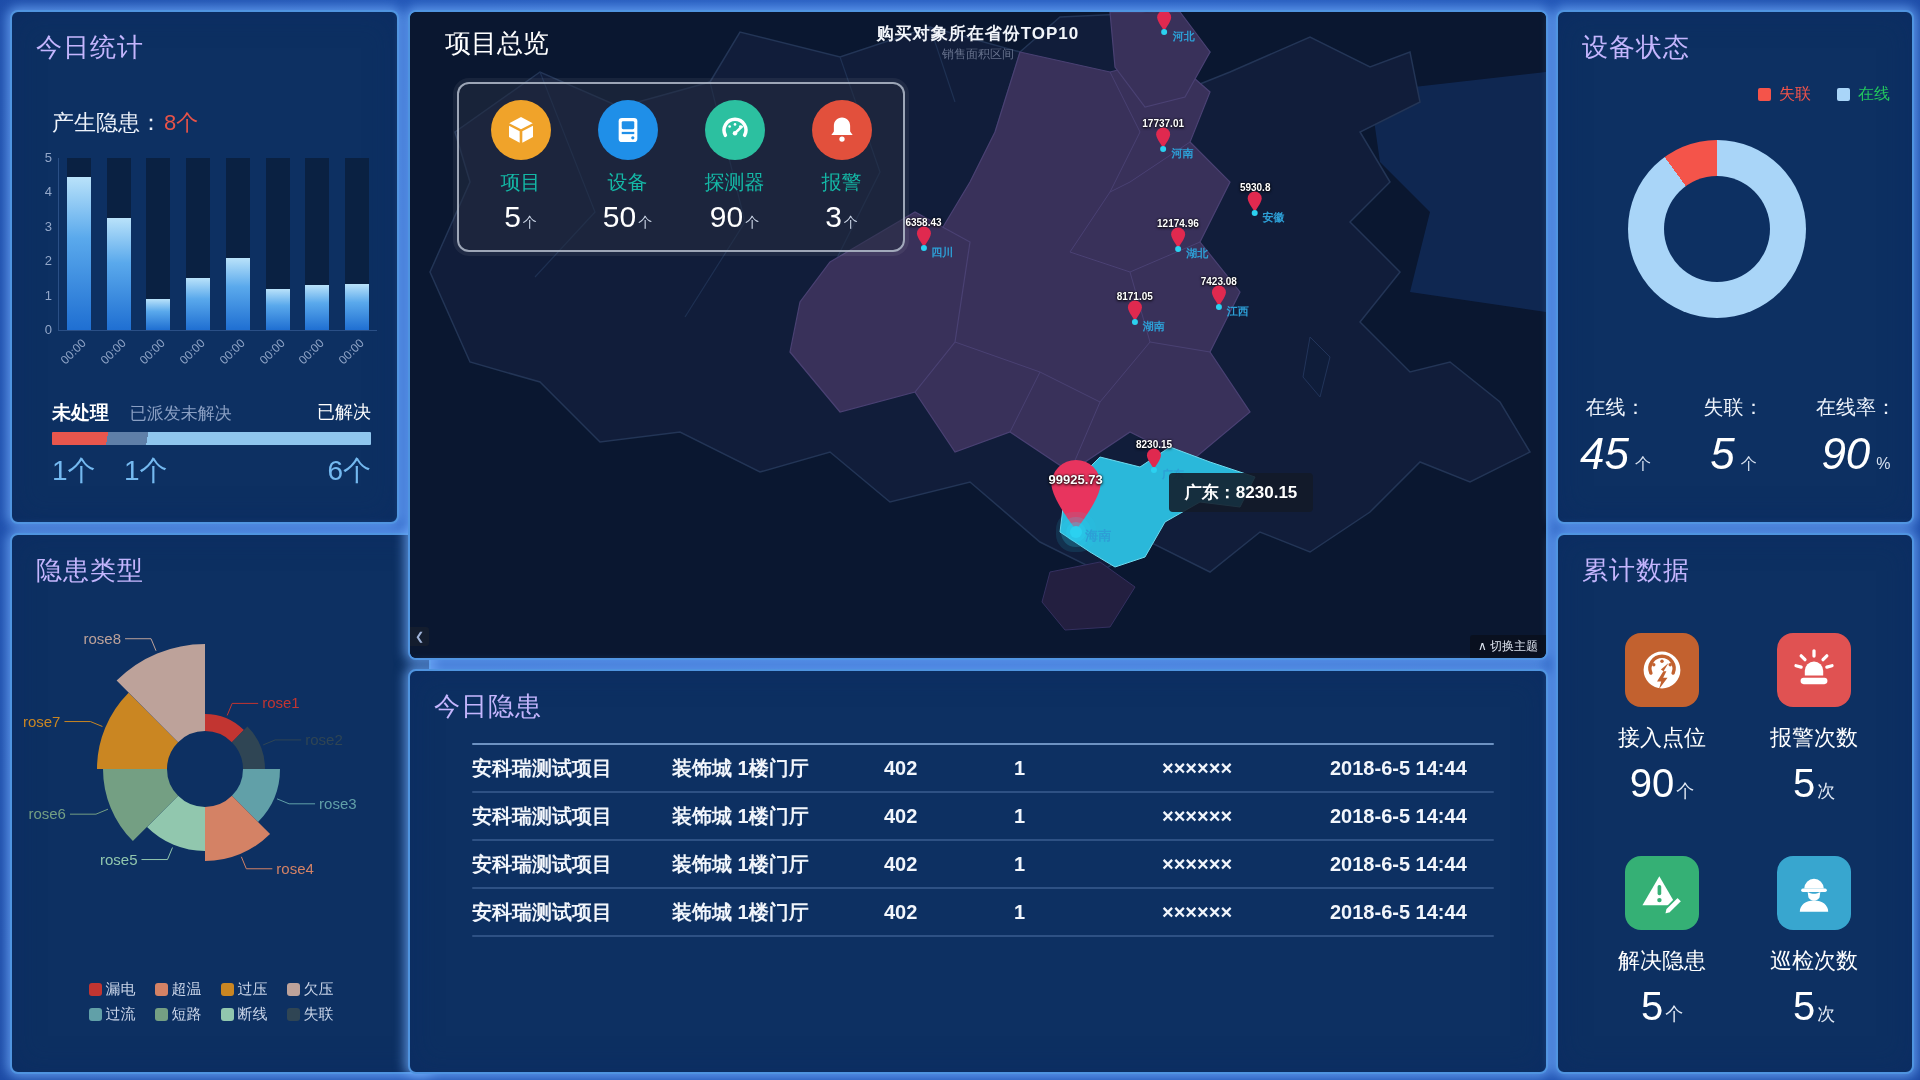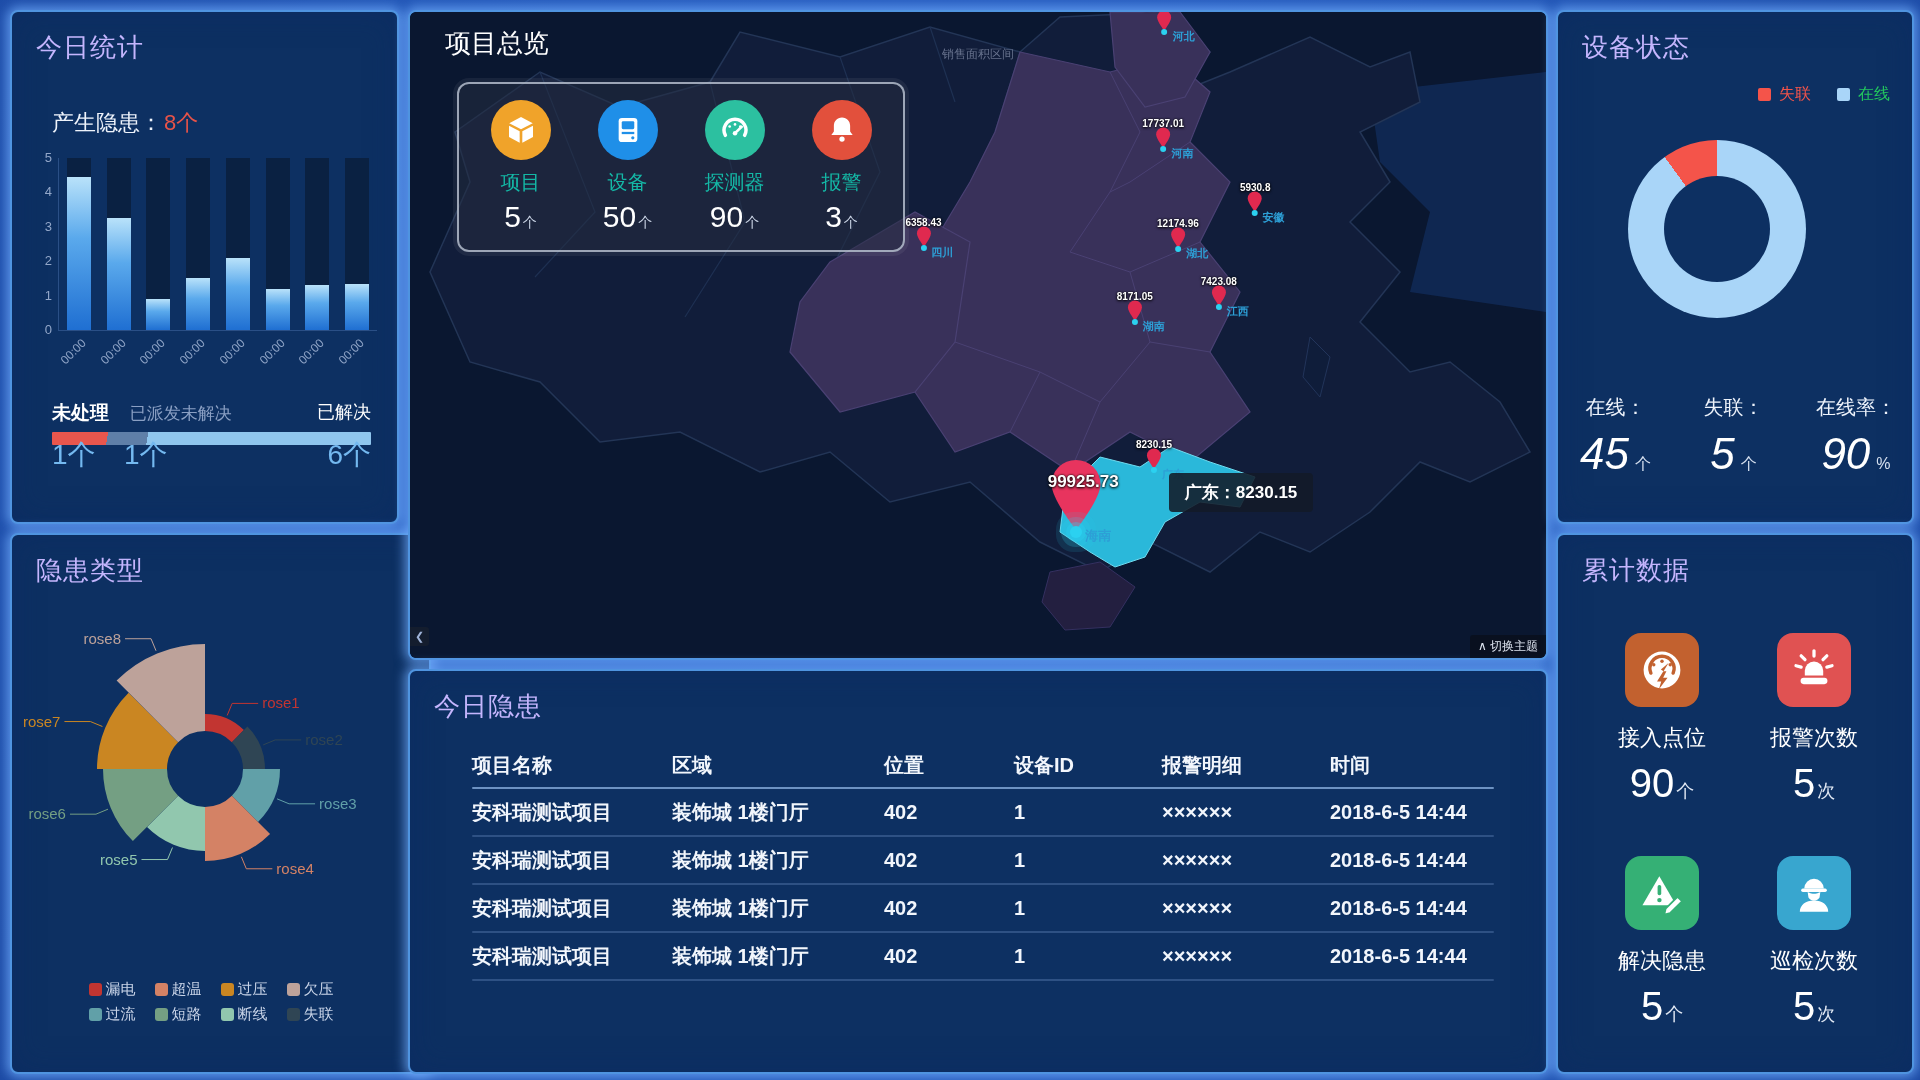--- a/index.html
+++ b/index.html
@@ -16,21 +16,21 @@
   .bc-plot{position:absolute;left:34px;top:0;width:318px;height:172px;border-left:1px solid #2a4f86;border-bottom:1px solid #2a4f86;}
   .bc-ylabel{position:absolute;left:8px;width:20px;text-align:right;font-size:13px;color:#93a7c9;}
   .bc-track{position:absolute;bottom:0;width:24px;height:172px;background:#0a2142;}
   .bc-bar{position:absolute;bottom:0;width:24px;background:linear-gradient(180deg,#b9e2fa 0%,#5aa9ec 40%,#1f6fd2 100%);}
   .bc-xlabel{position:absolute;top:178px;width:44px;text-align:right;font-size:12px;color:#8fa;color:#8ea3c6;
     transform:rotate(-45deg);transform-origin:100% 0;}
   .status-labels{position:absolute;left:40px;right:26px;top:388px;font-size:17px;color:#8ba0c4;}
   .status-labels .s0{color:#fff;font-weight:bold;font-size:19px;margin-right:16px;}
   .status-labels .s2{position:absolute;right:0;color:#fff;font-size:18px;}
   .status-bar{position:absolute;left:40px;right:26px;top:420px;height:13px;border-radius:1px;}
-  .status-counts{position:absolute;left:40px;right:26px;top:424px;height:36px;color:#74b9f0;font-size:28px;}
+  .status-counts{position:absolute;left:40px;right:26px;top:440px;height:36px;color:#74b9f0;font-size:28px;}
   .status-counts .c1{position:absolute;left:72px;}
   .status-counts .c2{position:absolute;right:0;}
   
   #p-rose{left:10px;top:533px;width:385px;height:537px;padding-left:32px;}
   #rose-svg{position:absolute;left:0;top:58px;}
   .rose-legend{position:absolute;left:0;right:0;top:442px;display:flex;flex-wrap:wrap;width:264px;margin:0 auto;}
   .rl-item{display:flex;align-items:center;width:66px;margin:3px 0;}
   .rl-sw{width:13px;height:13px;border-radius:3px;margin-right:4px;flex:0 0 13px;}
   .rl-tx{font-size:15px;color:#c9d4e8;}
   
@@ -46,21 +46,21 @@
   .ov-item{width:96px;text-align:center;}
   .ov-circle{width:60px;height:60px;border-radius:50%;margin:0 auto;display:flex;align-items:center;justify-content:center;}
   .ov-label{margin-top:9px;font-size:20px;color:#14b8a6;}
   .ov-value{margin-top:4px;font-size:30px;color:#fff;}
   .ov-unit{font-size:14px;color:#cdd7e8;margin-left:2px;}
   .marker{position:absolute;transform:translate(-50%,-100%);z-index:3;}
   .mk-val{text-align:center;white-space:nowrap;font-size:10px;font-weight:bold;color:#fff;text-shadow:0 1px 3px #000,0 0 2px #000;margin-bottom:-2px;}
   .mk-pin{display:block;margin:0 auto;}
   .mk-dot{position:absolute;left:50%;bottom:-4px;width:6px;height:6px;border-radius:50%;background:#2bd1f0;transform:translateX(-50%);}
   .mk-name{position:absolute;left:58%;bottom:-13px;margin-left:5px;font-size:11px;font-weight:bold;color:#2d9fd6;white-space:nowrap;}
-  .marker.large .mk-val{position:absolute;top:14px;left:0;right:0;font-size:17px;margin:0;}
+  .marker.large .mk-val{position:absolute;top:14px;left:0;right:0;font-size:13px;margin:0;}
   .marker.large .mk-dot{width:12px;height:12px;bottom:-6px;box-shadow:0 0 0 4px rgba(43,209,240,.35),0 0 0 9px rgba(43,209,240,.2),0 0 0 14px rgba(43,209,240,.12);}
   .map-tooltip{position:absolute;z-index:6;background:rgba(18,26,40,.88);border-radius:4px;color:#fff;
     font-size:17px;font-weight:bold;padding:8px 16px;white-space:nowrap;}
   .theme-toggle{position:absolute;right:0;bottom:0;z-index:6;background:rgba(8,14,24,.7);color:#dfe6f2;
     font-size:12px;padding:3px 8px;border-radius:3px 0 0 0;}
   .collapse-arrow{position:absolute;left:0;bottom:12px;z-index:6;background:#141d2e;color:#9fb3d8;
     font-size:11px;padding:3px 5px;border-radius:0 3px 3px 0;}
   
   #p-table{left:408px;top:669px;width:1136px;height:401px;}
   .tbl{position:absolute;left:62px;right:52px;top:72px;}
@@ -217,20 +217,21 @@
       <path d="M 20,260 L 60,170 L 45,120 L 130,60 L 210,95 L 300,70 L 330,20 L 430,45 L 520,15 L 610,40 L 650,5 L 760,0 L 800,40 L 770,80 L 820,60 L 900,25 L 960,55 L 1000,40 L 1010,90 L 950,120 L 980,170 L 940,210 L 990,260 L 950,310 L 1000,360 L 1040,350 L 1090,390 L 1120,440 L 1060,470 L 1010,450 L 960,500 L 900,540 L 850,520 L 800,560 L 740,530 L 690,560 L 630,530 L 560,470 L 480,490 L 420,440 L 350,460 L 270,420 L 190,430 L 130,370 L 60,350 Z" fill="#111d3a" stroke="#233556" stroke-width="1.5"></path>
       <path d="M 130,60 L 185,200 L 125,265 M 300,70 L 335,210 L 275,305 M 430,45 L 470,160 L 425,250 M 610,40 L 585,120 M 520,15 L 545,90" fill="none" stroke="#1e3052" stroke-width="1.2"></path>
       <path d="M 610,40 L 700,60 L 760,45 L 800,80 L 780,130 L 820,170 L 790,230 L 830,280 L 800,340 L 840,400 L 780,450 L 720,420 L 660,460 L 600,420 L 545,440 L 505,380 L 540,330 L 495,280 L 530,220 L 560,170 L 585,120 Z" fill="#39315a" stroke="#4a4173" stroke-width="1.2"></path>
       <path d="M 420,250 L 505,200 L 560,230 L 545,330 L 505,380 L 430,400 L 380,340 L 390,290 Z" fill="#39315a" stroke="#4a4173" stroke-width="1.2"></path>
       <path d="M 700,0 L 770,0 L 800,40 L 775,85 L 735,95 L 705,55 Z" fill="#39315a" stroke="#4a4173" stroke-width="1.2"></path>
       <path d="M 700,60 L 730,120 L 700,180 M 780,130 L 720,170 L 700,180 L 660,240 M 790,230 L 720,260 L 660,240 M 720,260 L 740,330 L 800,340 M 740,330 L 690,390 L 660,460 M 690,390 L 630,360 L 600,420 M 630,360 L 545,330" fill="none" stroke="#4a4173" stroke-width="1"></path>
       <path d="M 655,480 L 690,445 L 730,455 L 760,435 L 800,450 L 845,465 L 830,495 L 790,490 L 755,510 L 735,545 L 705,555 L 680,540 L 650,520 Z" fill="#2ab8da" stroke="#6fdbef" stroke-width="1"></path>
       <path d="M 640,560 L 690,550 L 725,575 L 700,615 L 655,618 L 632,590 Z" fill="#231f40" stroke="#343060" stroke-width="1"></path>
       <path d="M 900,325 L 920,345 L 910,385 L 893,365 Z" fill="#0f1d3a" stroke="#22345a" stroke-width="1"></path>
     </svg>
+    <div id="map-title">购买对象所在省份TOP10</div>
     <div id="map-subtitle">销售面积区间</div>
     <div class="map-panel-title">项目总览</div>
     <div class="overlay-card">
         <div class="ov-item">
           <div class="ov-circle" style="background: rgb(240, 163, 42);">
             <svg viewBox="0 0 24 24" width="32" height="32">
               <g fill="#fff">
                 <polygon points="12,2.2 20.8,6.9 12,11.5 3.2,6.9"></polygon>
                 <polygon points="3,8.8 11,13 11,21.6 3,17.3"></polygon>
                 <polygon points="13,13 21,8.8 21,17.3 13,21.6"></polygon>
@@ -353,28 +354,20 @@
         </svg>
         <span class="mk-dot"></span>
         <span class="mk-name" style="font-size: 13px;">海南</span>
       </div>
     </div>
 </div>
 
 <div class="panel" id="p-table">
   <div class="panel-title">今日隐患</div>
   <div class="tbl">
-      <div class="tbl-row tbl-head">
-        <div class="tbl-cell">项目名称</div>
-        <div class="tbl-cell">区域</div>
-        <div class="tbl-cell">位置</div>
-        <div class="tbl-cell">设备ID</div>
-        <div class="tbl-cell">报警明细</div>
-        <div class="tbl-cell">时间</div>
-      </div>
       <div class="tbl-sep"></div>
       <div class="tbl-row">
         <div class="tbl-cell">安科瑞测试项目</div>
         <div class="tbl-cell">装饰城 1楼门厅</div>
         <div class="tbl-cell">402</div>
         <div class="tbl-cell">1</div>
         <div class="tbl-cell">××××××</div>
         <div class="tbl-cell">2018-6-5  14:44</div>
       </div>
       <div class="tbl-row-sep"></div>

